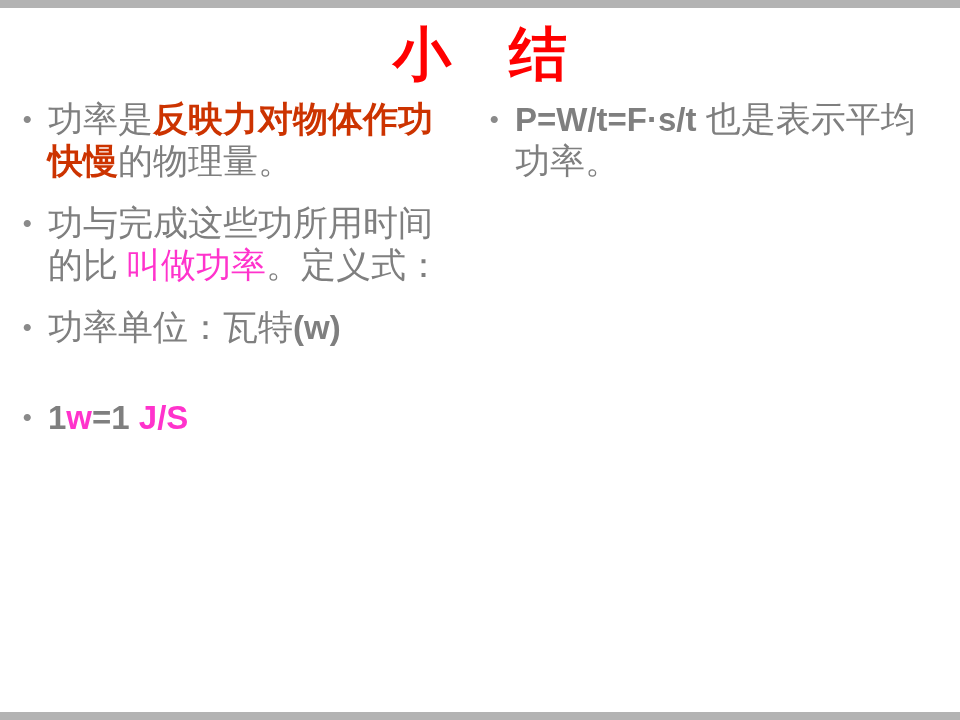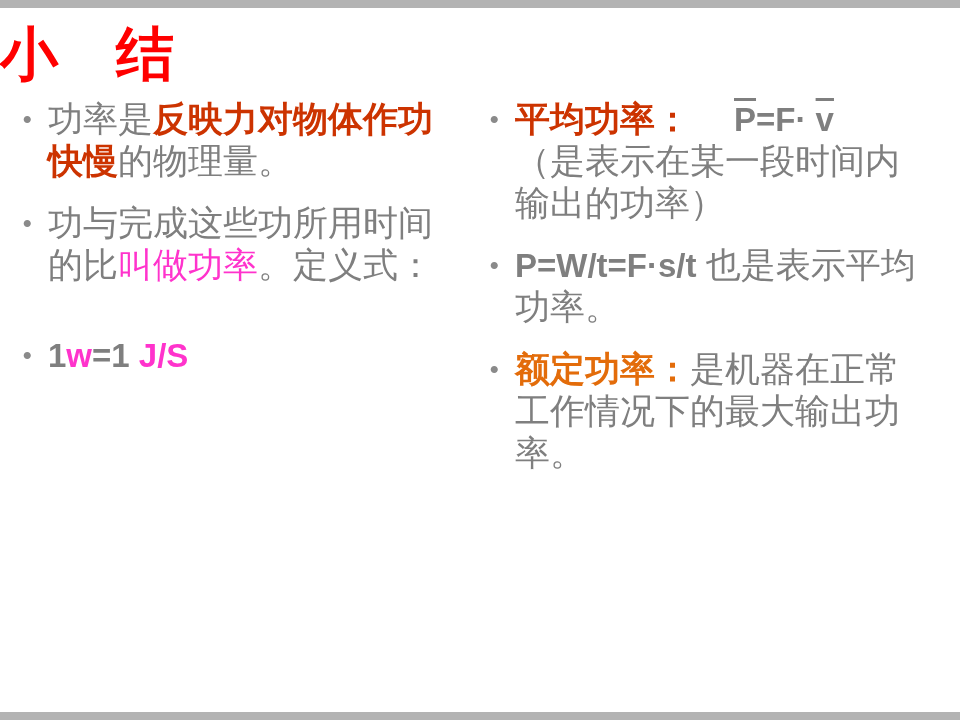--- a/index.html
+++ b/index.html
@@ -11,20 +11,21 @@
     font-family:"Liberation Serif","DejaVu Serif",serif;
   }
   .edge-bar{
     position:absolute;left:0;width:960px;height:8px;background:#b3b3b3;
   }
   .edge-bar.top{top:0;}
   .edge-bar.bottom{bottom:0;}
   .title{
     margin:0;
     padding-top:22px;
+    text-align:center;
     font-size:58px;
     line-height:1.15;
     font-weight:bold;
     color:#ff0000;
     font-family:"Liberation Serif","DejaVu Serif",serif;
   }
   .columns{
     display:flex;
     margin-top:10px;
     padding:0 10px 0 16px;
@@ -49,21 +50,21 @@
     position:absolute;
     left:6px;top:0;
     font-size:30px;
     color:#8a8a8a;
   }
   li.indent{padding-left:200px;margin-top:48px;}
   
   .g{color:#7f7f7f;}
   .hl-ro{color:#cc3300;font-weight:bold;}
   .hl-o{color:#e36c0a;font-weight:bold;}
-  .hl-m{color:#ff33cc;}
+  .hl-m{color:#ff33cc;margin-left:8px;}
   .f{font-family:"Liberation Sans","DejaVu Sans",sans-serif;font-weight:bold;color:#7f7f7f;font-size:33px;}
   .f-red{font-family:"Liberation Sans","DejaVu Sans",sans-serif;font-weight:bold;color:#ff0000;font-size:33px;}
   .f-m{font-family:"Liberation Sans","DejaVu Sans",sans-serif;font-weight:bold;color:#ff33cc;font-size:33px;}
   .ol{text-decoration:overline;}
   .gap-left{margin-left:44px;}
 </style>
 </head>
 <body>
 
 <div class="slide">
@@ -71,29 +72,28 @@
 
   <h1 class="title">小　结</h1>
 
   <div class="columns">
 
     <ul class="col">
       <li><span class="g">功率是</span><span class="hl-ro">反映力对物体作功快慢</span><span class="g">的物理量。</span></li>
 
       <li><span class="g">功与完成这些功所用时间的比</span><span class="hl-m">叫做功率</span><span class="g">。定义式：</span><br></li>
 
+      <li><span class="g">功率单位：瓦特</span><span class="f">(w)</span></li>
 
       <li class="indent"><span class="f">1</span><span class="f-m">w</span><span class="f">=1</span><span class="f-m"> J/S</span></li>
     </ul>
 
     <ul class="col">
-      <li><span class="hl-ro">平均功率：</span><span class="f ol gap-left">P</span><span class="f">=F· </span><span class="f ol">v</span><br><span class="g">（是表示在某一段时间内输出的功率）</span></li>
 
       <li><span class="f">P=W/t=F·s/t </span><span class="g">也是表示平均功率。</span></li>
 
 
-      <li><span class="hl-o">额定功率：</span><span class="g">是机器在正常工作情况下的最大输出功率。</span></li>
     </ul>
 
   </div>
 
   <div class="edge-bar bottom"></div>
 </div>
 
 </body></html>

